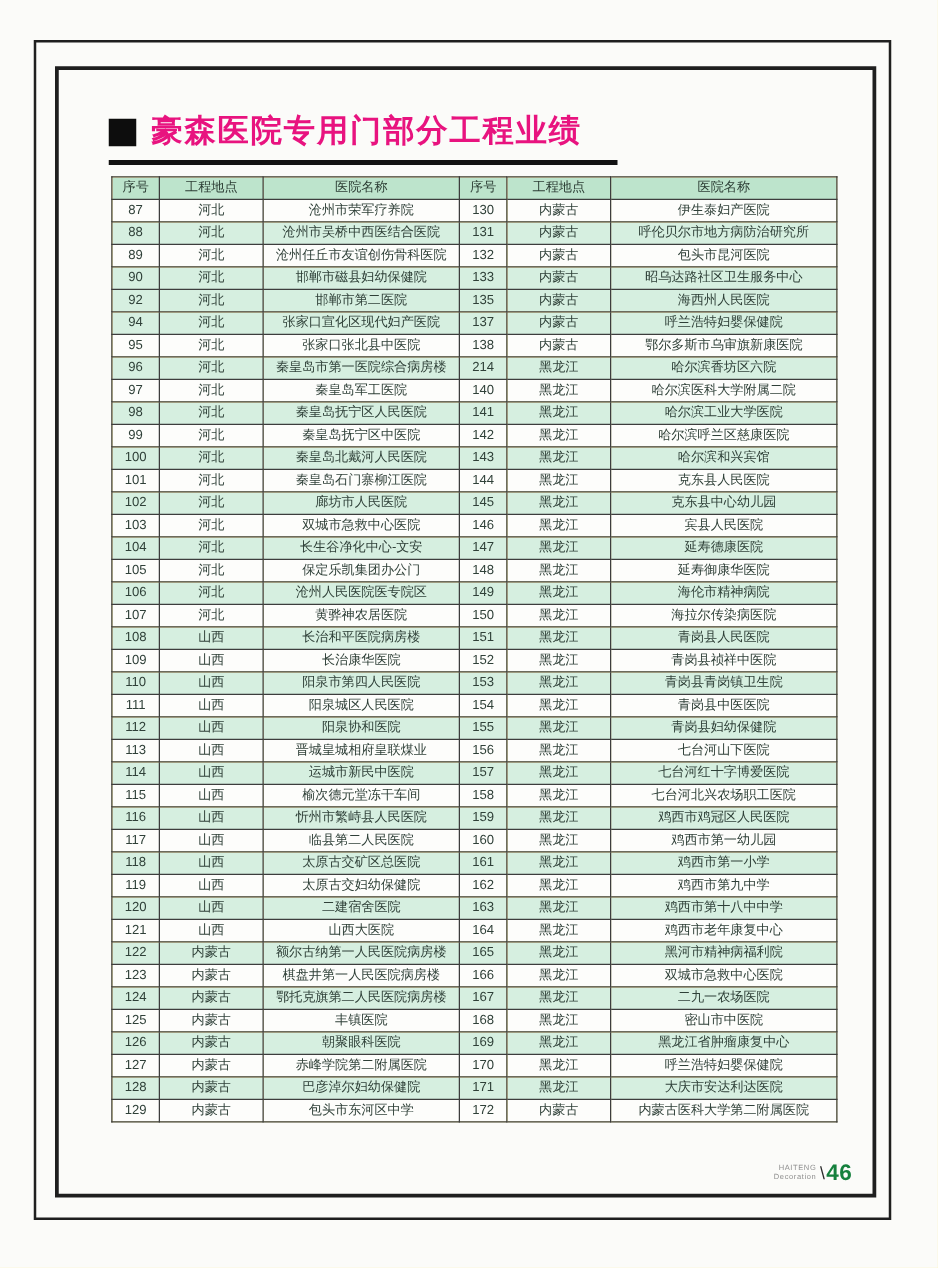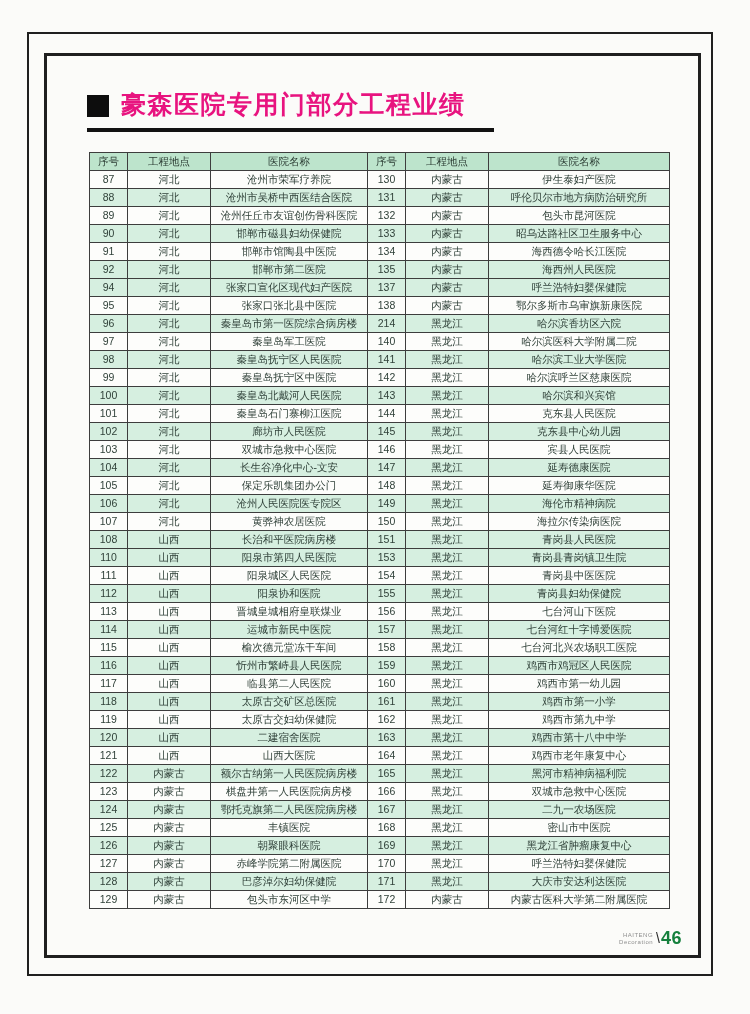--- a/index.html
+++ b/index.html
@@ -28,21 +28,21 @@
     border-bottom:4px solid #121212;
     padding:0 28px 7px 0;
   }
   .title-square { width:22px; height:22px; background:#0d0d0d; margin-top:2px; }
   .title-text {
     font-size:25px; font-weight:bold; color:#e8137f;
     letter-spacing:1.5px; white-space:nowrap;
   }
 
   table.perf {
-    position:absolute; left:42px; top:96px;
+    position:absolute; left:42px; top:85px;
     border-collapse:collapse; table-layout:fixed;
     width:580px; background:#fef9c3;
   }
   table.perf col.c-no   { width:38px; }
   table.perf col.c-loc  { width:83px; }
   table.perf col.c-hosp { width:157px; }
   table.perf col.c-no2  { width:38px; }
   table.perf col.c-loc2 { width:83px; }
   table.perf col.c-hosp2{ width:181px; }
   table.perf th, table.perf td {
@@ -123,28 +123,20 @@
                 <td>包头市昆河医院</td>
               </tr>
               <tr class="alt">
                 <td>90</td>
                 <td>河北</td>
                 <td>邯郸市磁县妇幼保健院</td>
                 <td>133</td>
                 <td>内蒙古</td>
                 <td>昭乌达路社区卫生服务中心</td>
               </tr>
-              <tr class="plain">
-                <td>91</td>
-                <td>河北</td>
-                <td>邯郸市馆陶县中医院</td>
-                <td>134</td>
-                <td>内蒙古</td>
-                <td>海西德令哈长江医院</td>
-              </tr>
               <tr class="alt">
                 <td>92</td>
                 <td>河北</td>
                 <td>邯郸市第二医院</td>
                 <td>135</td>
                 <td>内蒙古</td>
                 <td>海西州人民医院</td>
               </tr>
               <tr class="alt">
                 <td>94</td>
@@ -258,20 +250,28 @@
                 <td>黑龙江</td>
                 <td>海拉尔传染病医院</td>
               </tr>
               <tr class="alt">
                 <td>108</td>
                 <td>山西</td>
                 <td>长治和平医院病房楼</td>
                 <td>151</td>
                 <td>黑龙江</td>
                 <td>青岗县人民医院</td>
+              </tr>
+              <tr class="plain">
+                <td>109</td>
+                <td>山西</td>
+                <td>长治康华医院</td>
+                <td>152</td>
+                <td>黑龙江</td>
+                <td>青岗县祯祥中医院</td>
               </tr>
               <tr class="alt">
                 <td>110</td>
                 <td>山西</td>
                 <td>阳泉市第四人民医院</td>
                 <td>153</td>
                 <td>黑龙江</td>
                 <td>青岗县青岗镇卫生院</td>
               </tr>
               <tr class="plain">

